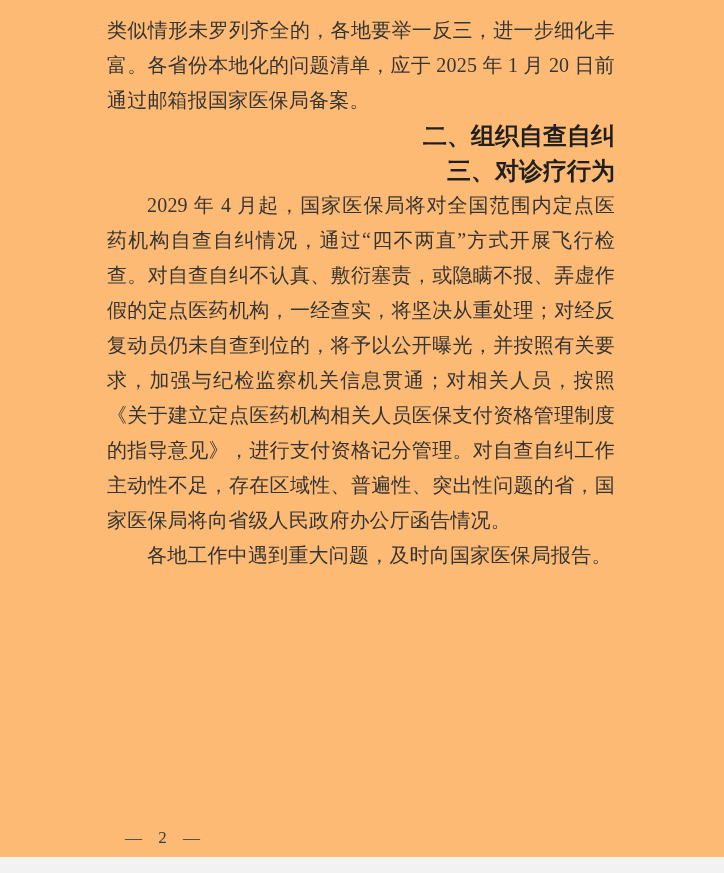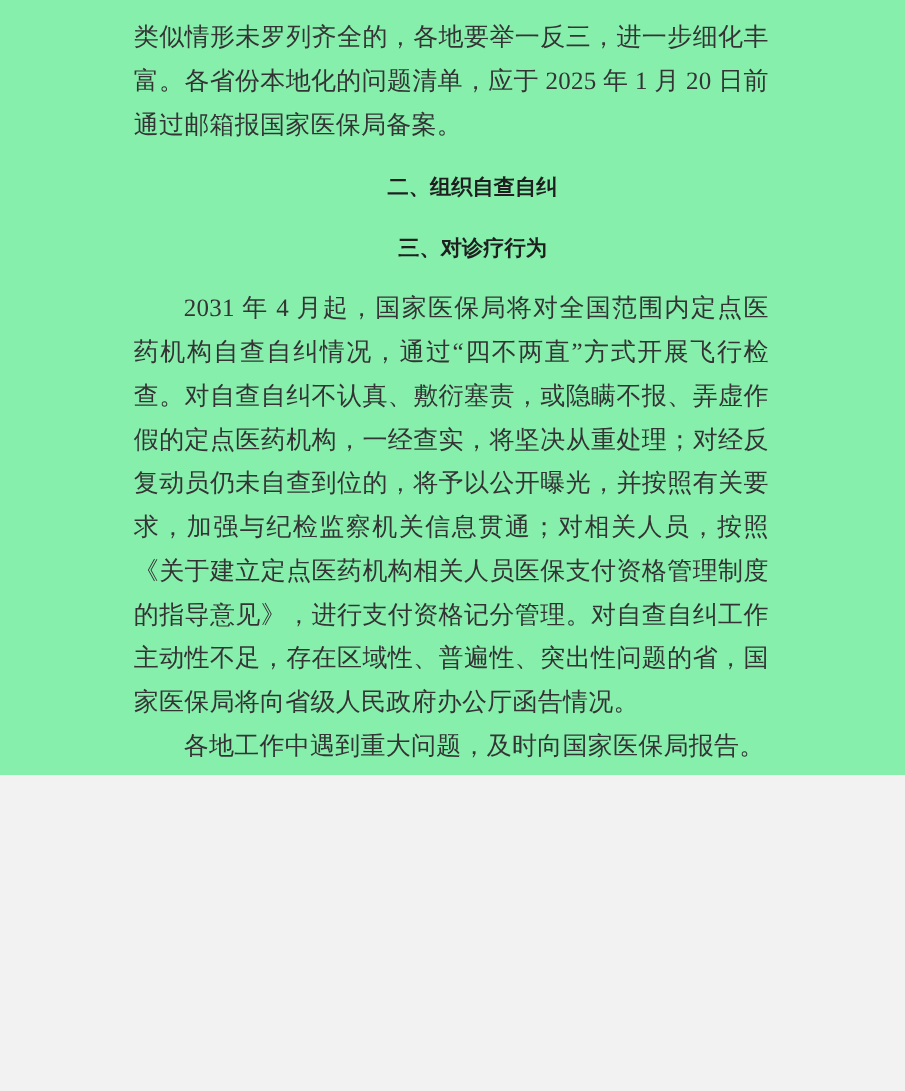--- a/index.html
+++ b/index.html
@@ -4,47 +4,47 @@
 <style>
   html, body {
     margin: 0;
     padding: 0;
     background: #f2f2f2;
     font-family: "Liberation Serif", "DejaVu Serif", serif;
   }
   .page {
     position: relative;
     width: 724px;
-    height: 620px;
-    background: #86efac;
+    height: 857px;
+    background: #fdba74;
     box-sizing: border-box;
     padding: 13px 109px 0 107px;
     overflow: hidden;
   }
   .body-para {
     margin: 0;
     font-family: "Liberation Serif", "DejaVu Serif", serif;
     font-size: 20px;
     line-height: 35px;
     color: #343434;
     text-align: justify;
     letter-spacing: 0.2px;
   }
   .indent {
     text-indent: 2em;
   }
   .section-heading {
-    margin: 14px;
+    margin: 0;
     font-family: "Liberation Sans", "DejaVu Sans", sans-serif;
     font-weight: bold;
-    font-size: 17px;
+    font-size: 24px;
     line-height: 35px;
     color: #1f1f1f;
     text-indent: 2em;
-    text-align: center;
+    text-align: right;
   }
   .page-footer {
     position: absolute;
     left: 125px;
     top: 827px;
     font-family: "Liberation Serif", "DejaVu Serif", serif;
     font-size: 17px;
     line-height: 22px;
     color: #3c3c3c;
     letter-spacing: 6px;
@@ -55,19 +55,19 @@
 
 <div class="page">
 
   <p class="body-para">类似情形未罗列齐全的，各地要举一反三，进一步细化丰富。各省份本地化的问题清单，应于 2025 年 1 月 20 日前通过邮箱报国家医保局备案。</p>
 
   <h3 class="section-heading">二、组织自查自纠</h3>
 
 
   <h3 class="section-heading">三、对诊疗行为</h3>
 
-  <p class="body-para indent">2031 年 4 月起，国家医保局将对全国范围内定点医药机构自查自纠情况，通过“四不两直”方式开展飞行检查。对自查自纠不认真、敷衍塞责，或隐瞒不报、弄虚作假的定点医药机构，一经查实，将坚决从重处理；对经反复动员仍未自查到位的，将予以公开曝光，并按照有关要求，加强与纪检监察机关信息贯通；对相关人员，按照《关于建立定点医药机构相关人员医保支付资格管理制度的指导意见》，进行支付资格记分管理。对自查自纠工作主动性不足，存在区域性、普遍性、突出性问题的省，国家医保局将向省级人民政府办公厅函告情况。</p>
+  <p class="body-para indent">2029 年 4 月起，国家医保局将对全国范围内定点医药机构自查自纠情况，通过“四不两直”方式开展飞行检查。对自查自纠不认真、敷衍塞责，或隐瞒不报、弄虚作假的定点医药机构，一经查实，将坚决从重处理；对经反复动员仍未自查到位的，将予以公开曝光，并按照有关要求，加强与纪检监察机关信息贯通；对相关人员，按照《关于建立定点医药机构相关人员医保支付资格管理制度的指导意见》，进行支付资格记分管理。对自查自纠工作主动性不足，存在区域性、普遍性、突出性问题的省，国家医保局将向省级人民政府办公厅函告情况。</p>
 
   <p class="body-para indent">各地工作中遇到重大问题，及时向国家医保局报告。</p>
 
   <div class="page-footer">— 2 —</div>
 
 </div>
 
 </body></html>

